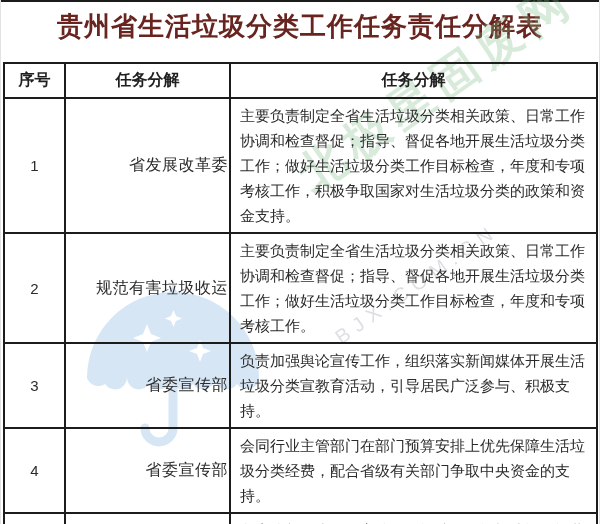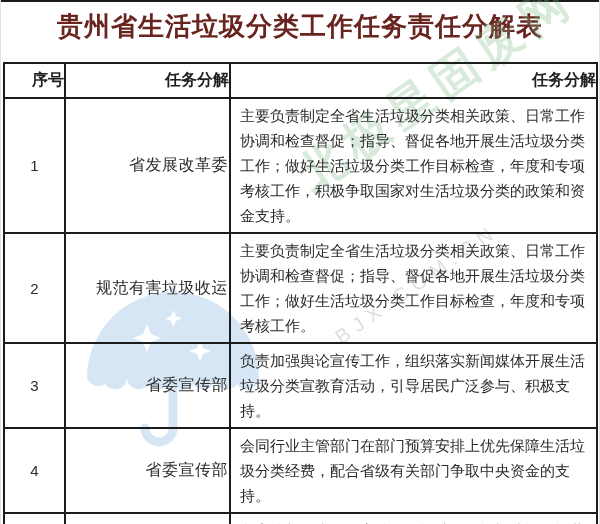--- a/index.html
+++ b/index.html
@@ -53,21 +53,21 @@
   table.main td,table.main th{
     border:2px solid #1c1c1c;
     background:transparent;
     vertical-align:middle;
     box-sizing:border-box;
   }
   col.c-no{width:61px;}
   col.c-unit{width:165px;}
   th{
     font-size:16px;font-weight:bold;color:#1f1f1f;
-    text-align:right;padding:0;
+    text-align:center;padding:0;
   }
   tr.hdr{height:35px;}
   tr.r1{height:110px;}
   tr.r2{height:81px;}
   tr.r3{height:70px;}
   tr.r4{height:69px;}
   tr.r5{height:94px;}
   td.num{
     text-align:center;font-size:15px;color:#2c2c2c;
   }

